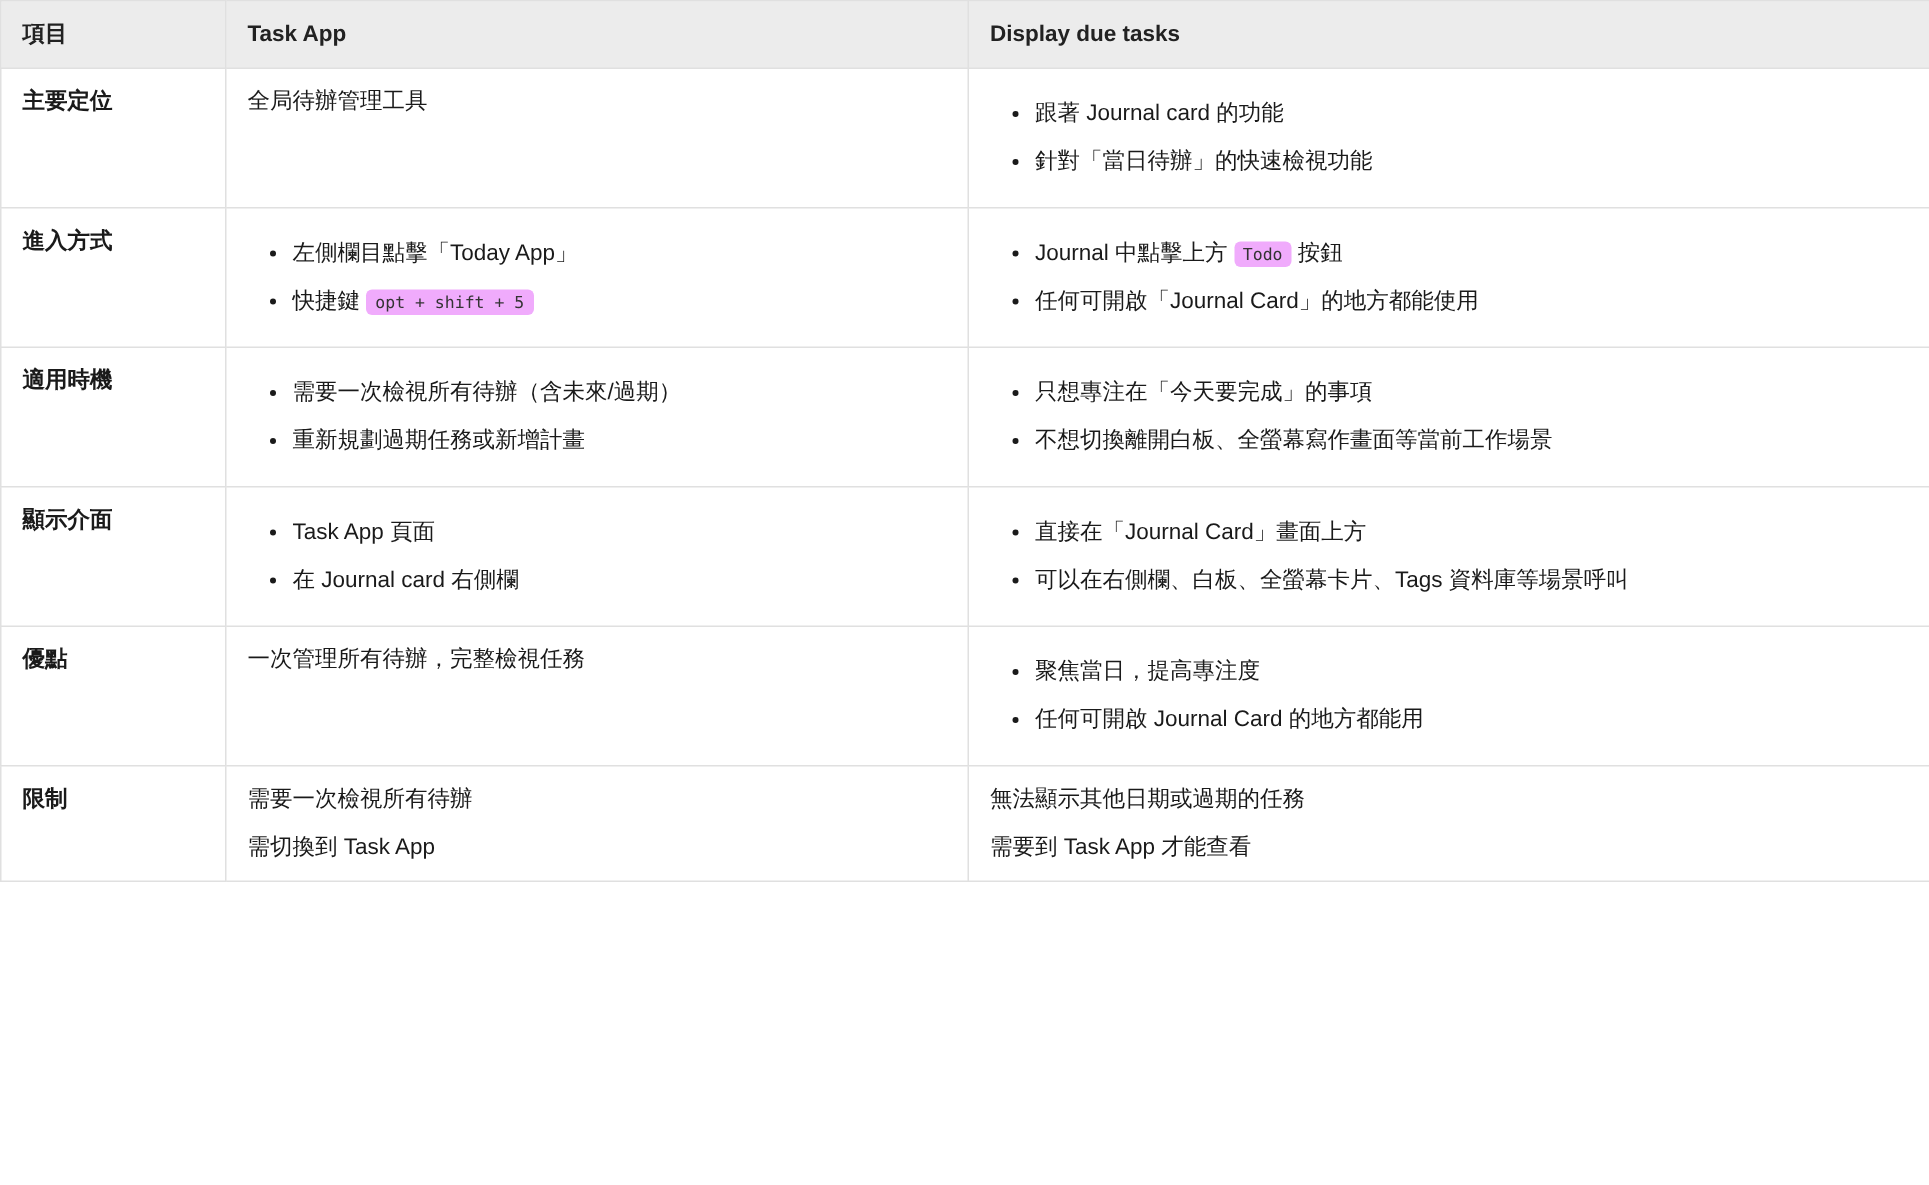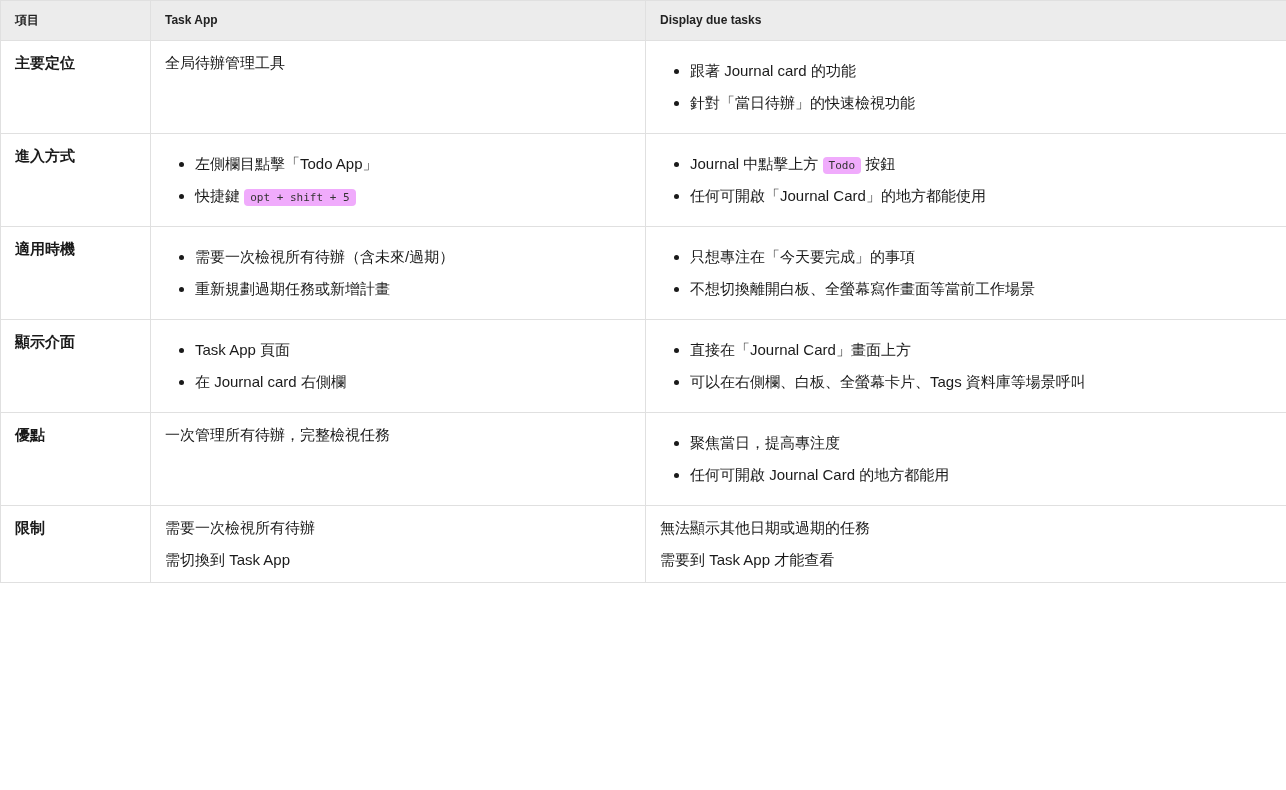--- a/index.html
+++ b/index.html
@@ -23,21 +23,21 @@
       border: 1px solid #e0e0e0;
       padding: 10px 14px;
       text-align: left;
       vertical-align: top;
       line-height: 1.6;
     }
     th {
       background-color: #ececec;
       font-weight: 600;
       color: #222;
-      font-size: 12px;
+      font-size: 15px;
     }
     th.col-item {
       width: 150px;
     }
     th.col-taskapp {
       width: 495px;
     }
     th.col-display {
       width: 641px;
     }
@@ -90,21 +90,21 @@
           <li>針對「當日待辦」的快速檢視功能</li>
         </ul>
       </td>
     </tr>
 
 
     <tr>
       <td class="row-label">進入方式</td>
       <td>
         <ul>
-          <li>左側欄目點擊「Todo App」</li>
+          <li>左側欄目點擊「Today App」</li>
           <li><span>快捷鍵 </span><code>opt + shift + 5</code></li>
         </ul>
       </td>
       <td>
         <ul>
           <li><span>Journal 中點擊上方 </span><code>Todo</code><span> 按鈕</span></li>
           <li>任何可開啟「Journal Card」的地方都能使用</li>
         </ul>
       </td>
     </tr>

